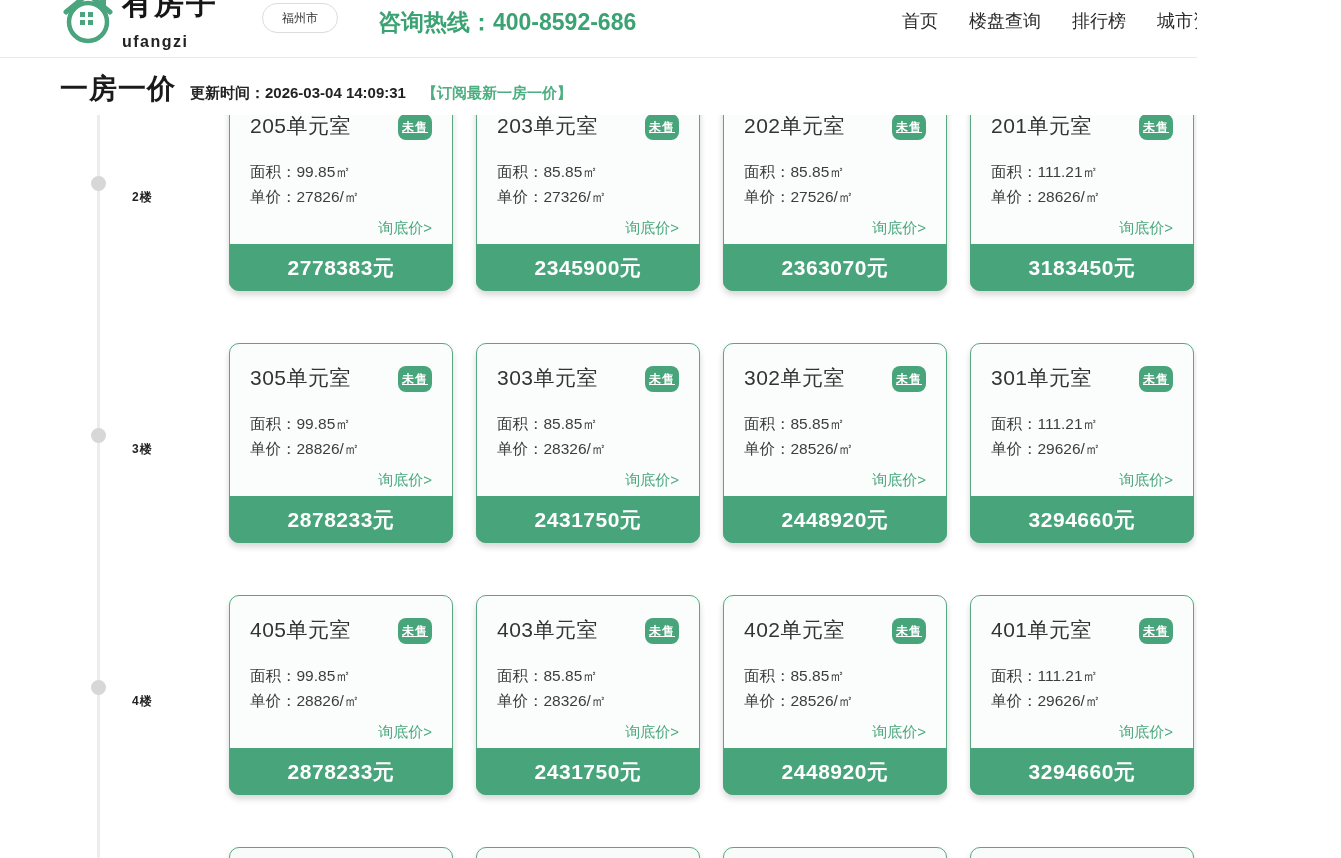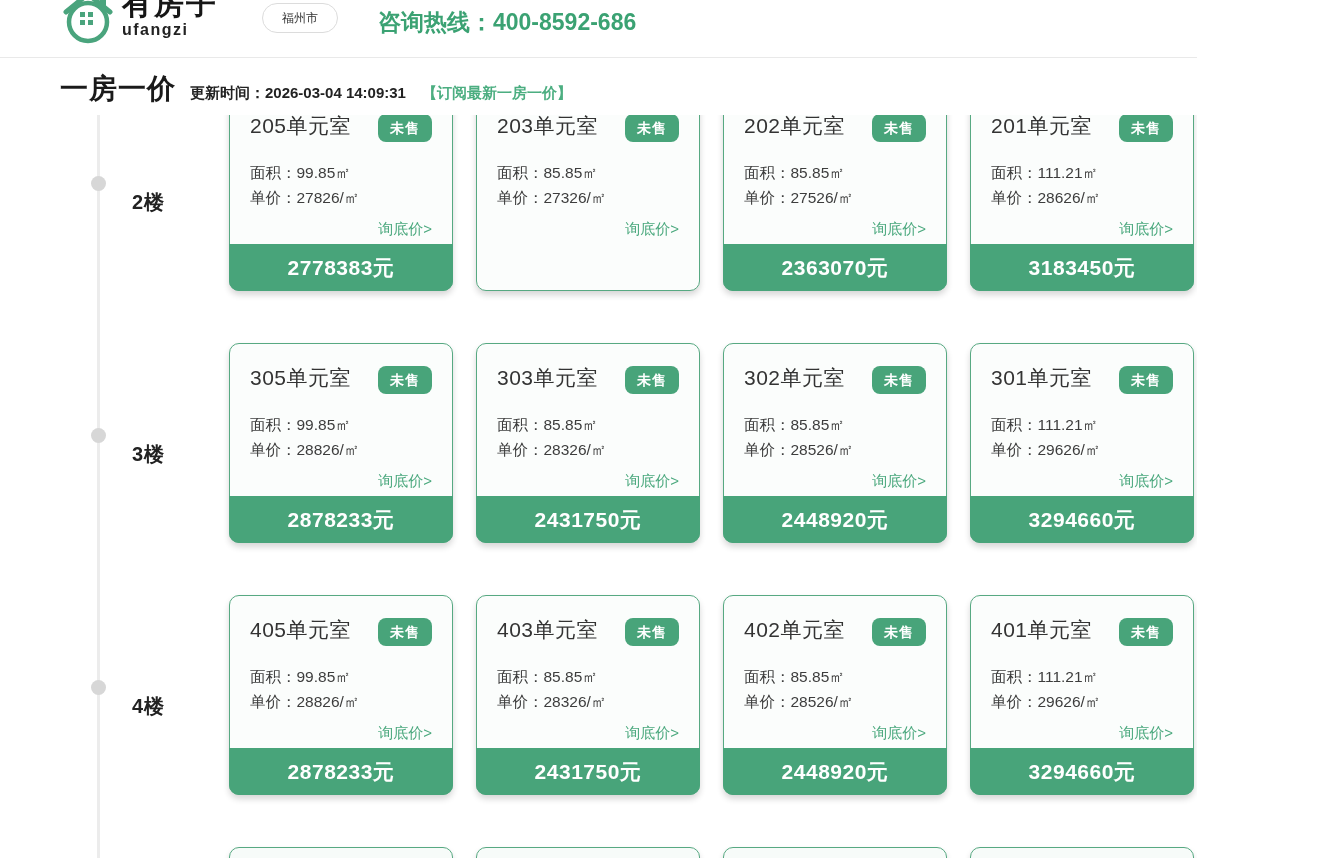--- a/index.html
+++ b/index.html
@@ -12,21 +12,21 @@
   }
   *{box-sizing:border-box;}
   body{margin:0;font-family:"Liberation Sans","DejaVu Sans",sans-serif;}
   .page{position:relative;width:1197px;height:858px;overflow:hidden;background:#fff;}
 
   
   .top-header{position:absolute;top:0;left:0;width:100%;height:58px;background:#fff;border-bottom:1px solid #e9e9e9;z-index:3;}
   .logo{position:absolute;left:62px;top:-12px;display:flex;gap:8px;cursor:pointer;}
   .logo svg{flex:none;}
   .logo-text-cn{font-size:30px;font-weight:bold;color:#161616;line-height:32px;letter-spacing:2px;}
-  .logo-text-en{font-size:16px;font-weight:bold;color:#222;letter-spacing:1.5px;line-height:16px;margin-top:2px;}
+  .logo-text-en{font-size:16px;font-weight:bold;color:#222;letter-spacing:1.5px;line-height:16px;margin-top:14px;}
   .city-pill{position:absolute;left:262px;top:3px;width:76px;height:30px;border:1px solid #dcdcdc;border-radius:16px;line-height:28px;text-align:center;font-size:12px;color:#333;background:#fff;cursor:pointer;}
   .hotline{position:absolute;left:378px;top:7px;font-size:23px;font-weight:bold;color:#3ba273;white-space:nowrap;}
   .main-nav{position:absolute;left:902px;top:9px;display:flex;gap:31px;font-size:18px;color:#2b2b2b;white-space:nowrap;}
   .main-nav span{cursor:pointer;}
 
   
   .title-bar{position:absolute;top:59px;left:0;width:100%;height:56px;background:#fff;z-index:2;}
   .title-line{position:absolute;left:60px;bottom:7px;display:flex;align-items:baseline;white-space:nowrap;}
   .page-title{font-size:28px;font-weight:bold;color:#1a1a1a;letter-spacing:1px;}
   .update-text{margin-left:14px;font-size:15px;font-weight:bold;color:#222;margin-top:18px;}
@@ -35,27 +35,27 @@
   .select-caret{position:absolute;left:86px;top:13px;width:0;height:0;border-left:5px solid transparent;border-right:5px solid transparent;border-top:5px solid #9a9a9a;}
 
   
   .viewport{position:absolute;top:115px;left:0;right:0;bottom:0;overflow:hidden;background:#fff;}
   .timeline-line{position:absolute;left:97px;top:0;bottom:0;width:3px;background:var(--line-gray);}
   .rows{position:relative;margin-top:-24px;}
   .floor-row{display:flex;height:200px;margin:0 0 52px 60px;}
   .floor-row.partial{margin-bottom:0;}
   .floor-col{position:relative;width:169px;flex:none;}
   .floor-dot{position:absolute;left:31px;top:85px;width:15px;height:15px;border-radius:50%;background:var(--dot-gray);}
-  .floor-label{position:absolute;left:72px;top:98px;font-size:20px;font-weight:bold;color:#222;letter-spacing:1px;}
+  .floor-label{position:absolute;left:72px;top:98px;font-size:12px;font-weight:bold;color:#222;letter-spacing:1px;}
   .cards{display:flex;gap:23px;}
   .card{position:relative;width:224px;height:200px;flex:none;background:var(--card-bg);border:1px solid var(--card-border);border-radius:10px;box-shadow:0 4px 6px rgba(0,0,0,.16);cursor:pointer;}
   .card-body{padding:19px 20px 0;}
   .card-head{display:flex;justify-content:space-between;align-items:flex-start;margin-bottom:18px;}
   .unit-name{font-size:21px;color:#333;font-weight:500;letter-spacing:.5px;line-height:30px;}
-  .badge{background:var(--accent);color:#fff;font-size:14px;font-weight:bold;padding:7px 12px;border-radius:8px;line-height:1;margin-top:3px;letter-spacing:1px;}
+  .badge{background:var(--accent);color:#fff;font-size:12px;font-weight:bold;padding:7px 4px;border-radius:8px;line-height:1;margin-top:3px;letter-spacing:1px;text-decoration:underline;}
   .info-line{font-size:15.5px;color:#3d3d3d;line-height:25px;}
   .ask-link{text-align:right;font-size:15px;color:var(--accent-link);margin-top:10px;font-weight:500;}
   .price-bar{position:absolute;left:-1px;right:-1px;bottom:-1px;height:47px;background:var(--accent);border-radius:0 0 10px 10px;color:#fff;font-size:21px;font-weight:bold;text-align:center;line-height:47px;letter-spacing:.5px;}
   .card.shell{background:#f7fbf9;}
 </style>
 </head>
 <body>
 
 <div class="page">
 
@@ -72,20 +72,27 @@
           <rect x="26" y="32" width="5" height="5" fill="#4aa47d"></rect>
         </svg>
       </span>
       <span>
         <div class="logo-text-cn">有房子</div>
         <div class="logo-text-en">ufangzi</div>
       </span>
     </div>
     <div class="city-pill">福州市</div>
     <div class="hotline">咨询热线：400-8592-686</div>
+    <div class="main-nav">
+      <span>首页</span>
+      <span>楼盘查询</span>
+      <span>排行榜</span>
+      <span>城市资讯</span>
+      <span>百科/问答</span>
+    </div>
   </div>
 
   <div class="title-bar">
     <div class="title-line">
       <span class="page-title">一房一价</span>
       <span class="update-text">更新时间：2026-03-04 14:09:31</span>
       <span class="subscribe-link">【订阅最新一房一价】</span>
     </div>
     <div class="building-select">
       <span>B-3#楼</span>
@@ -117,20 +124,21 @@
             <div class="card">
     <div class="card-body">
       <div class="card-head">
         <span class="unit-name">203单元室</span>
         <span class="badge">未售</span>
       </div>
       <div class="info-line"><span>面积：</span><span>85.85㎡</span></div>
       <div class="info-line"><span>单价：</span><span>27326/㎡</span></div>
       <div class="ask-link">询底价&gt;</div>
     </div>
+    <div class="price-bar">2345900元</div>
   </div>
             <div class="card">
     <div class="card-body">
       <div class="card-head">
         <span class="unit-name">202单元室</span>
         <span class="badge">未售</span>
       </div>
       <div class="info-line"><span>面积：</span><span>85.85㎡</span></div>
       <div class="info-line"><span>单价：</span><span>27526/㎡</span></div>
       <div class="ask-link">询底价&gt;</div>

